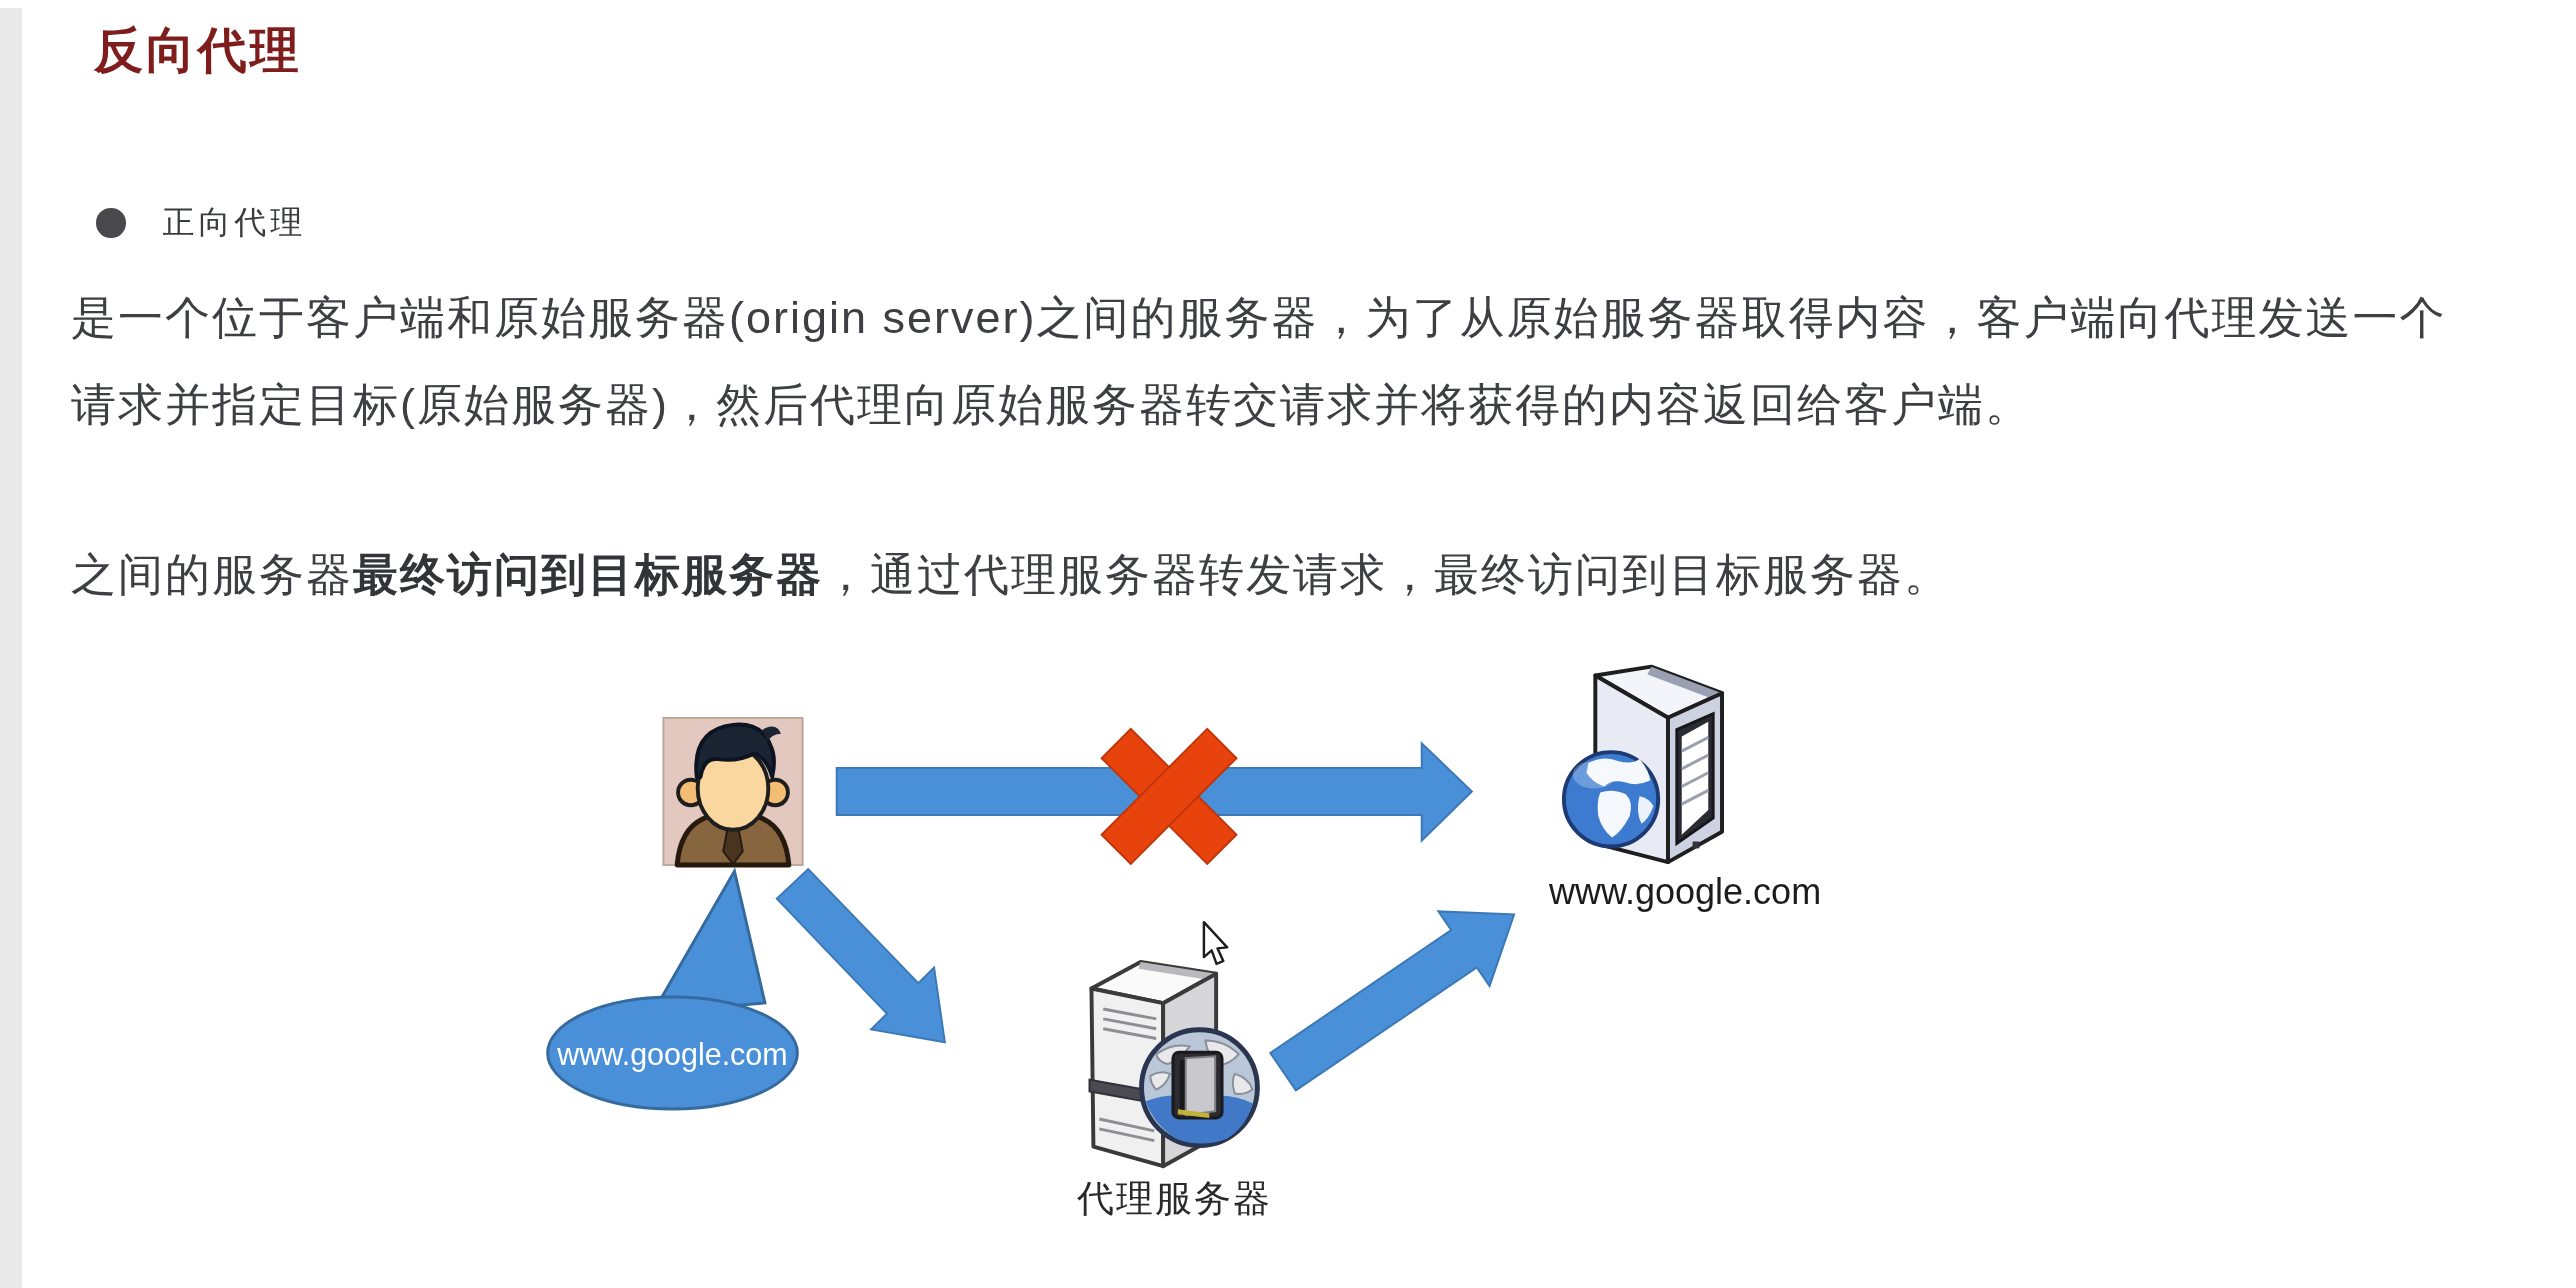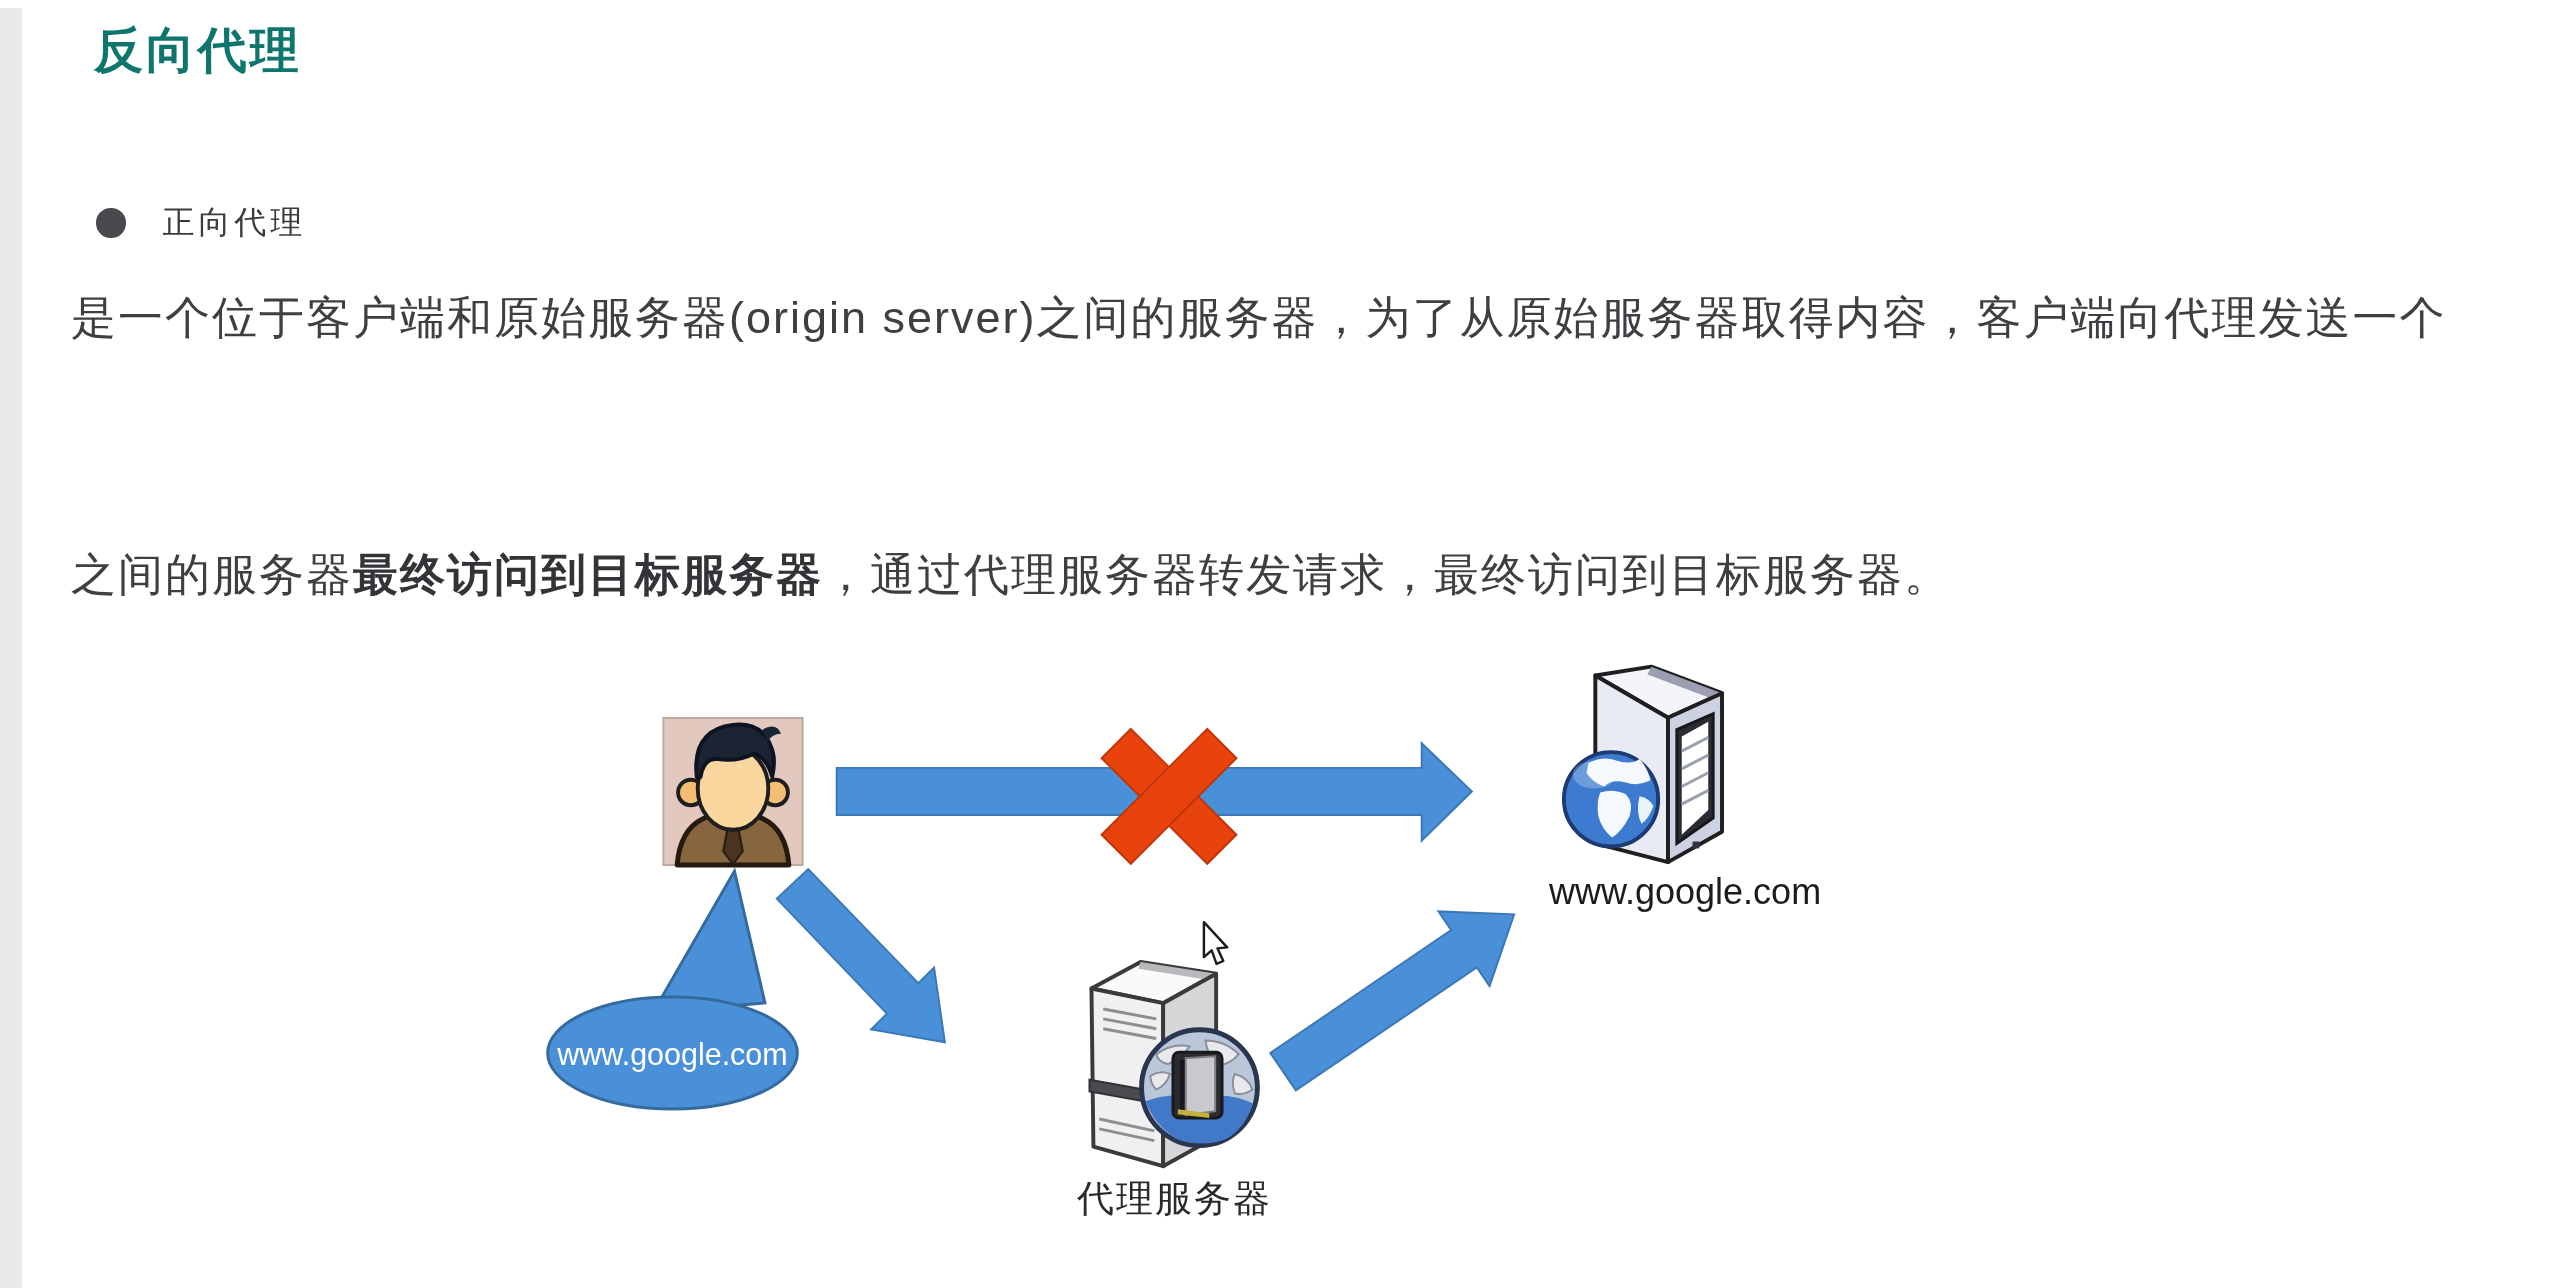--- a/index.html
+++ b/index.html
@@ -1,20 +1,20 @@
 <!DOCTYPE html>
 <html><head>
 <meta charset="utf-8">
 <style>
   html,body{margin:0;padding:0;background:#ffffff;}
   #page{position:relative;width:2576px;height:1288px;background:#ffffff;overflow:hidden;
         font-family:"Liberation Sans","DejaVu Sans",sans-serif;}
   #left-edge{position:absolute;left:0;top:7.9px;width:21.6px;height:1280px;background:#e9e9e9;}
   #doc-title{position:absolute;left:94px;top:17.7px;font-size:49px;font-weight:700;
-             color:#0f766e;letter-spacing:2.9px;white-space:nowrap;}
+             color:#7f1d1d;letter-spacing:2.9px;white-space:nowrap;}
   #bullet-row{position:absolute;left:96px;top:201px;display:flex;align-items:center;}
   #bullet-dot{width:29.5px;height:29.5px;border-radius:50%;background:#4a4a4e;margin-right:37px;flex:0 0 auto;}
   #bullet-label{font-size:32px;color:#3b3c40;letter-spacing:3.9px;white-space:nowrap;}
   .para-line{position:absolute;left:71px;font-size:45px;color:#3e3f43;letter-spacing:2px;
              white-space:nowrap;line-height:1.15;margin-top:9px;}
   .para-line .b{font-weight:700;color:#333438;}
   #line-1{top:283px;} #line-2{top:370px;} #line-3{top:455px;} #line-4{top:540px;}
   .abs{position:absolute;}
   .diagram-label{position:absolute;color:#1c1c1c;white-space:nowrap;}
   #origin-server-label{left:1549px;top:871px;width:265px;text-align:center;font-size:36px;}
@@ -29,20 +29,21 @@
   <div id="left-edge"></div>
 
   <div id="doc-title">反向代理</div>
 
   <div id="bullet-row">
     <div id="bullet-dot"></div>
     <div id="bullet-label">正向代理</div>
   </div>
 
   <div id="line-1" class="para-line"><span>是一个位于客户端和原始服务器(origin server)之间的服务器，为了从原始服务器取得内容，客户端向代理发送一个</span></div>
+  <div id="line-2" class="para-line"><span>请求并指定目标(原始服务器)，然后代理向原始服务器转交请求并将获得的内容返回给客户端。</span></div>
   <div id="line-4" class="para-line"><span>之间的服务器</span><span class="b">最终访问到目标服务器</span><span>，通过代理服务器转发请求，最终访问到目标服务器。</span></div>
 
   <div class="abs" style="left:661px;top:716px;width:144px;height:151px;">
     <svg width="144" height="151" viewBox="0 0 146 154">
       <rect x="2" y="2" width="142" height="150" fill="#e2c8bf" stroke="#bca89f" stroke-width="2"></rect>
       <path d="M16,152 Q19,116 42,105 L60,96 Q73,104 86,96 L104,105 Q127,116 130,152 Z" fill="#86653f" stroke="#26190e" stroke-width="5" stroke-linejoin="round"></path>
       <polygon points="56,98 73,114 90,98 81,92 65,92" fill="#ffffff" stroke="#222222" stroke-width="2"></polygon>
       <polygon points="68,112 78,112 83,138 73,151 63,138" fill="#4a3420" stroke="#241c12" stroke-width="2"></polygon>
       <circle cx="30" cy="78" r="13" fill="#f4bd74" stroke="#1e1e1e" stroke-width="4"></circle>
       <circle cx="116" cy="78" r="13" fill="#f4bd74" stroke="#1e1e1e" stroke-width="4"></circle>

